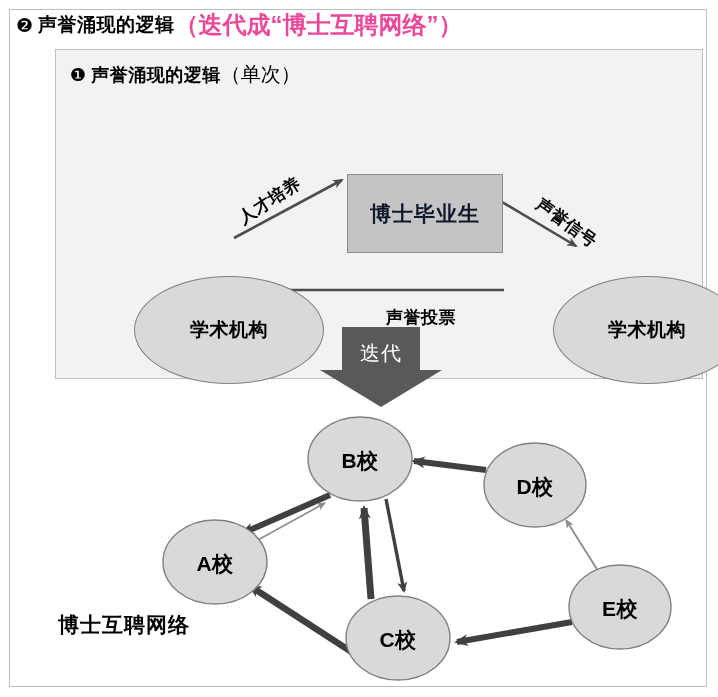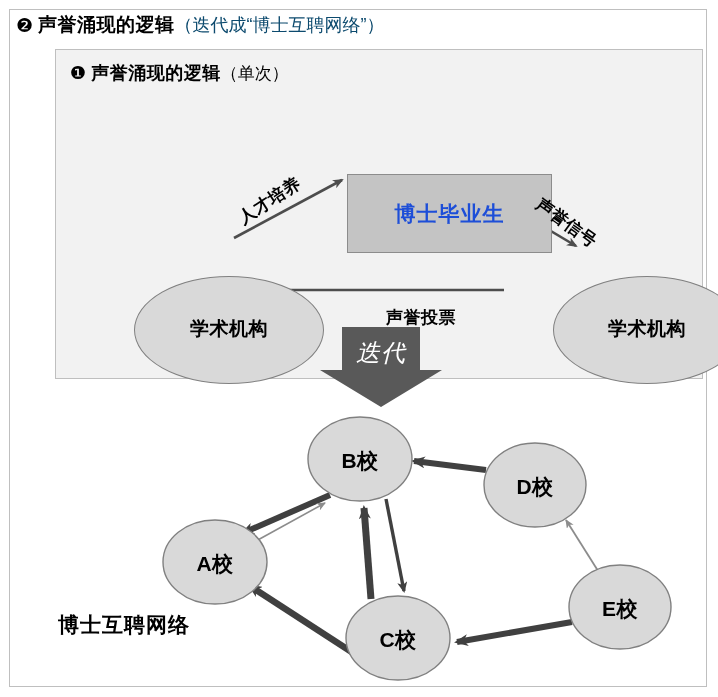--- a/index.html
+++ b/index.html
@@ -44,23 +44,24 @@
     color: #000000;
     margin-right: 5px;
   }
   .title-strong {
     font-size: 19px;
     font-weight: bold;
     color: #000000;
     letter-spacing: 0.5px;
   }
   .title-paren {
-    font-size: 18px;
-    color: #0c4a6e;
+    font-size: 24px;
+    color: #ec4899;
     letter-spacing: 0px;
+    font-weight: bold;
   }
   
   #inner-panel {
     position: absolute;
     left: 55px;
     top: 49px;
     width: 648px;
     height: 330px;
     background: #f2f2f2;
     border: 1px solid #bfbfbf;
@@ -80,57 +81,56 @@
     margin-right: 5px;
     color: #000000;
   }
   .inner-strong {
     font-size: 18px;
     font-weight: bold;
     color: #000000;
     letter-spacing: 0.5px;
   }
   .inner-paren {
-    font-size: 17px;
+    font-size: 20px;
     color: #000000;
   }
   
   #node-phd {
     position: absolute;
     left: 291px;
     top: 124px;
-    width: 205px;
+    width: 156px;
     height: 79px;
     background: #c4c4c4;
     border: 1px solid #8c8c8c;
     box-sizing: border-box;
     display: flex;
     align-items: center;
     justify-content: center;
     font-size: 21px;
     font-weight: bold;
-    color: #1d4ed8;
+    color: #0f172a;
     letter-spacing: 1px;
   }
   .ellipse-node {
     position: absolute;
     background: #d9d9d9;
     border: 1px solid #808080;
     border-radius: 50%;
     box-sizing: border-box;
     display: flex;
     flex-direction: column;
     align-items: center;
     justify-content: center;
     font-size: 19px;
     font-weight: bold;
     color: #000000;
     line-height: 1.18;
     letter-spacing: 0.5px;
-    font-family: Liberation Mono, monospace;
   }
   #node-train {
     left: 78px;
     top: 226px;
     width: 190px;
     height: 108px;
   }
   #node-employ {
     left: 497px;
     top: 226px;
@@ -172,24 +172,23 @@
   }
   #iterate-label {
     position: absolute;
     left: 320px;
     top: 333px;
     width: 122px;
     height: 40px;
     display: flex;
     align-items: center;
     justify-content: center;
-    font-size: 24px;
+    font-size: 20px;
     color: #ffffff;
     letter-spacing: 1px;
-    font-style: italic;
   }
   
   #network-svg {
     position: absolute;
     left: 0px;
     top: 398px;
     width: 718px;
     height: 299px;
   }
   .net-node-circle {

